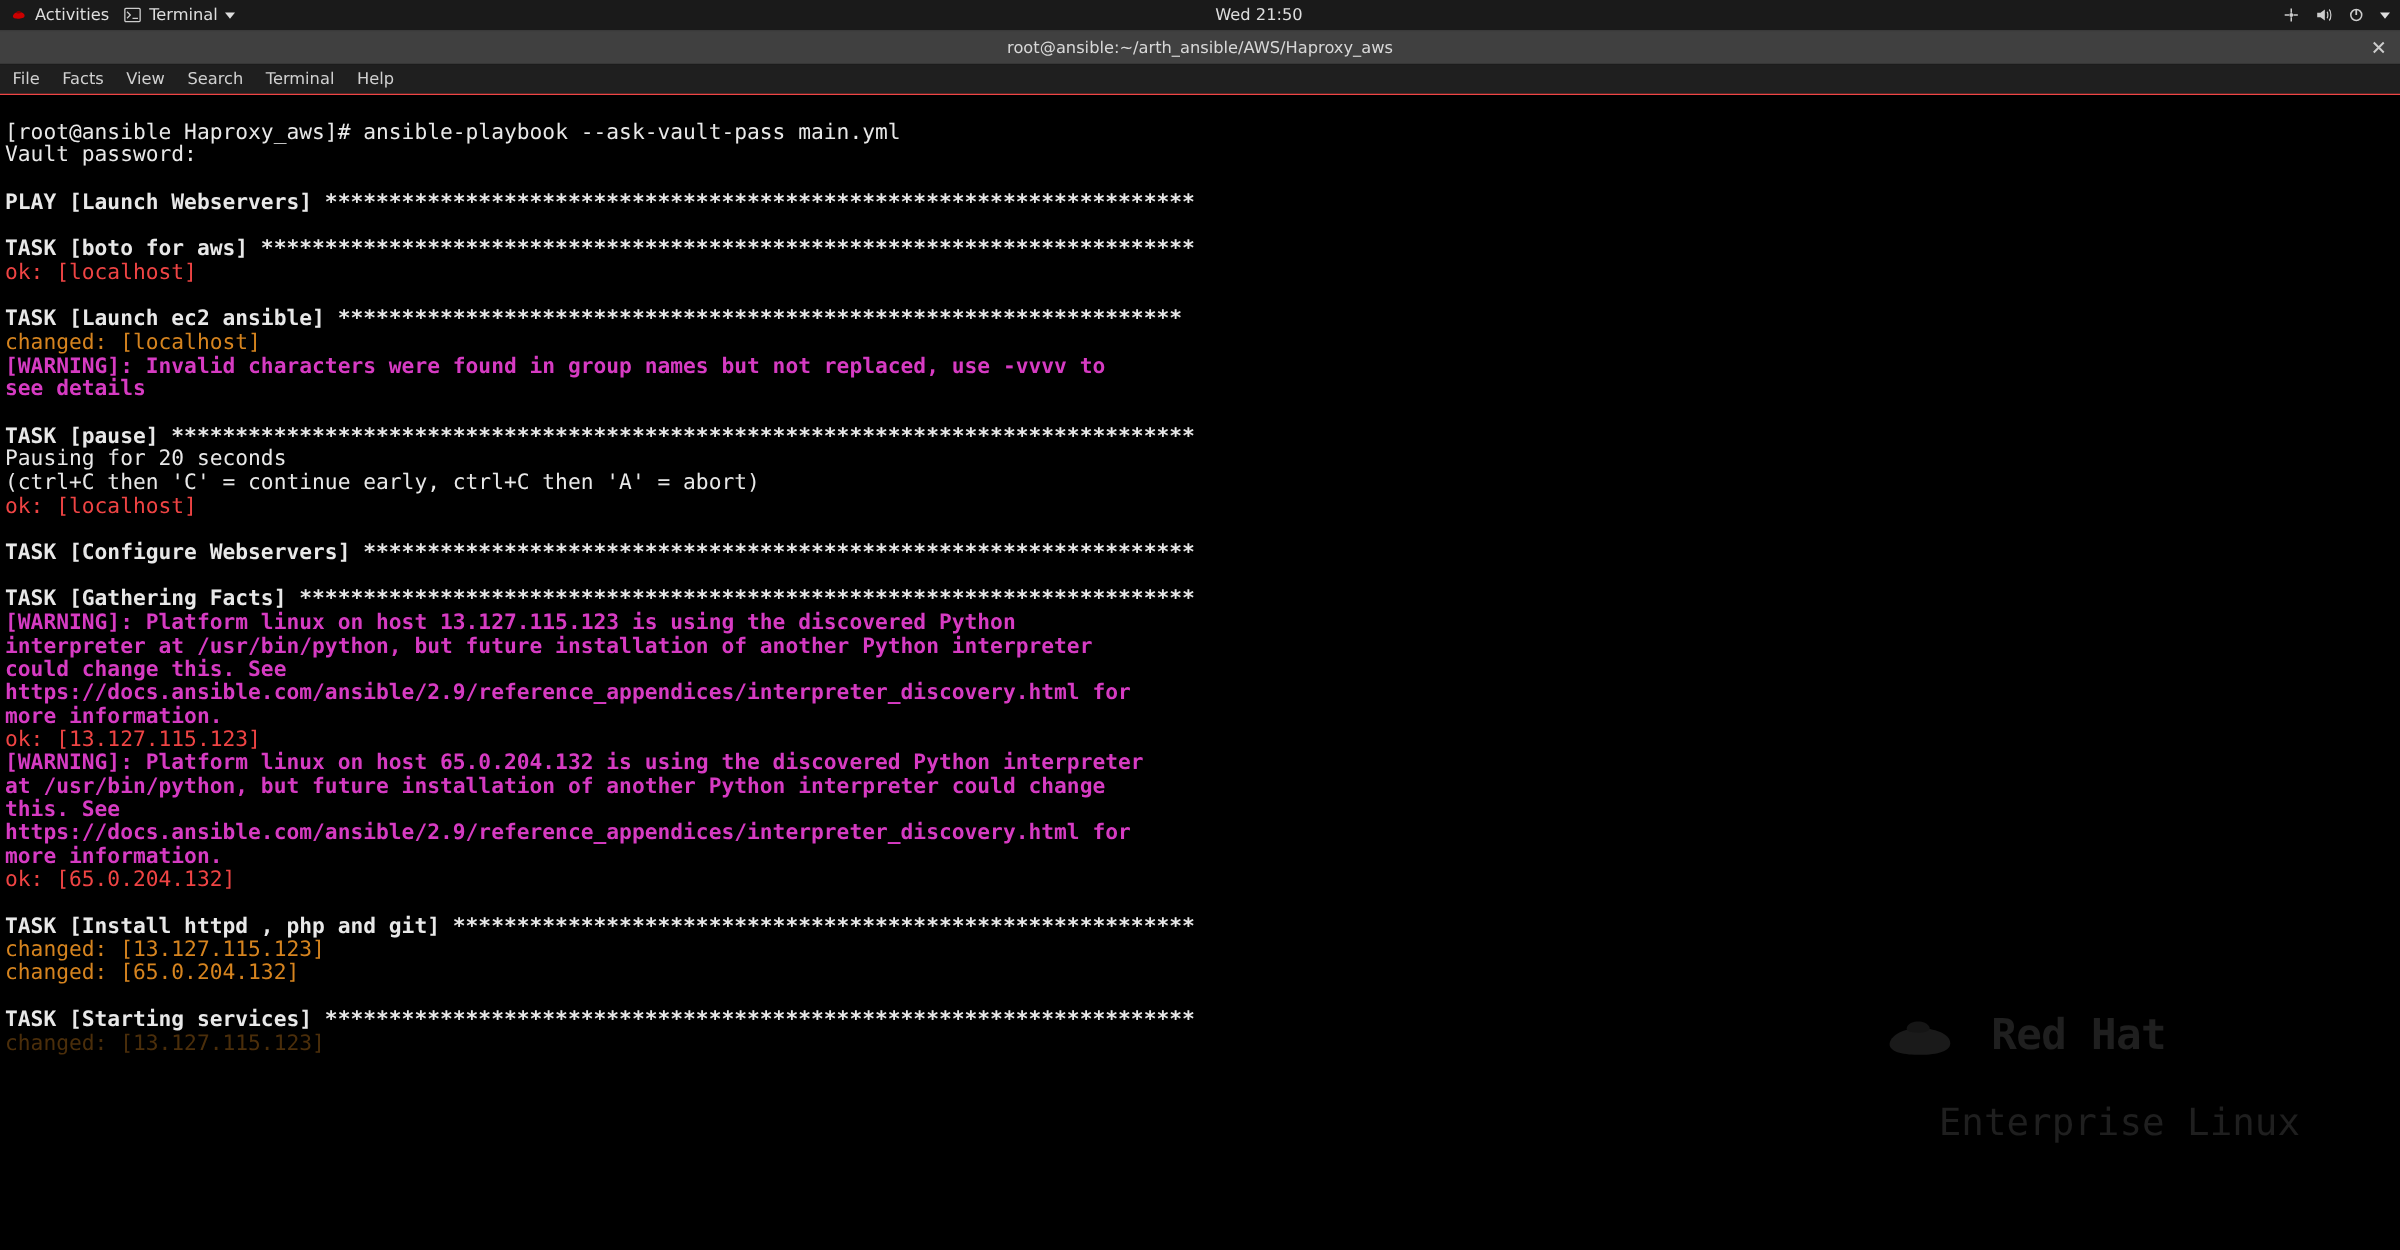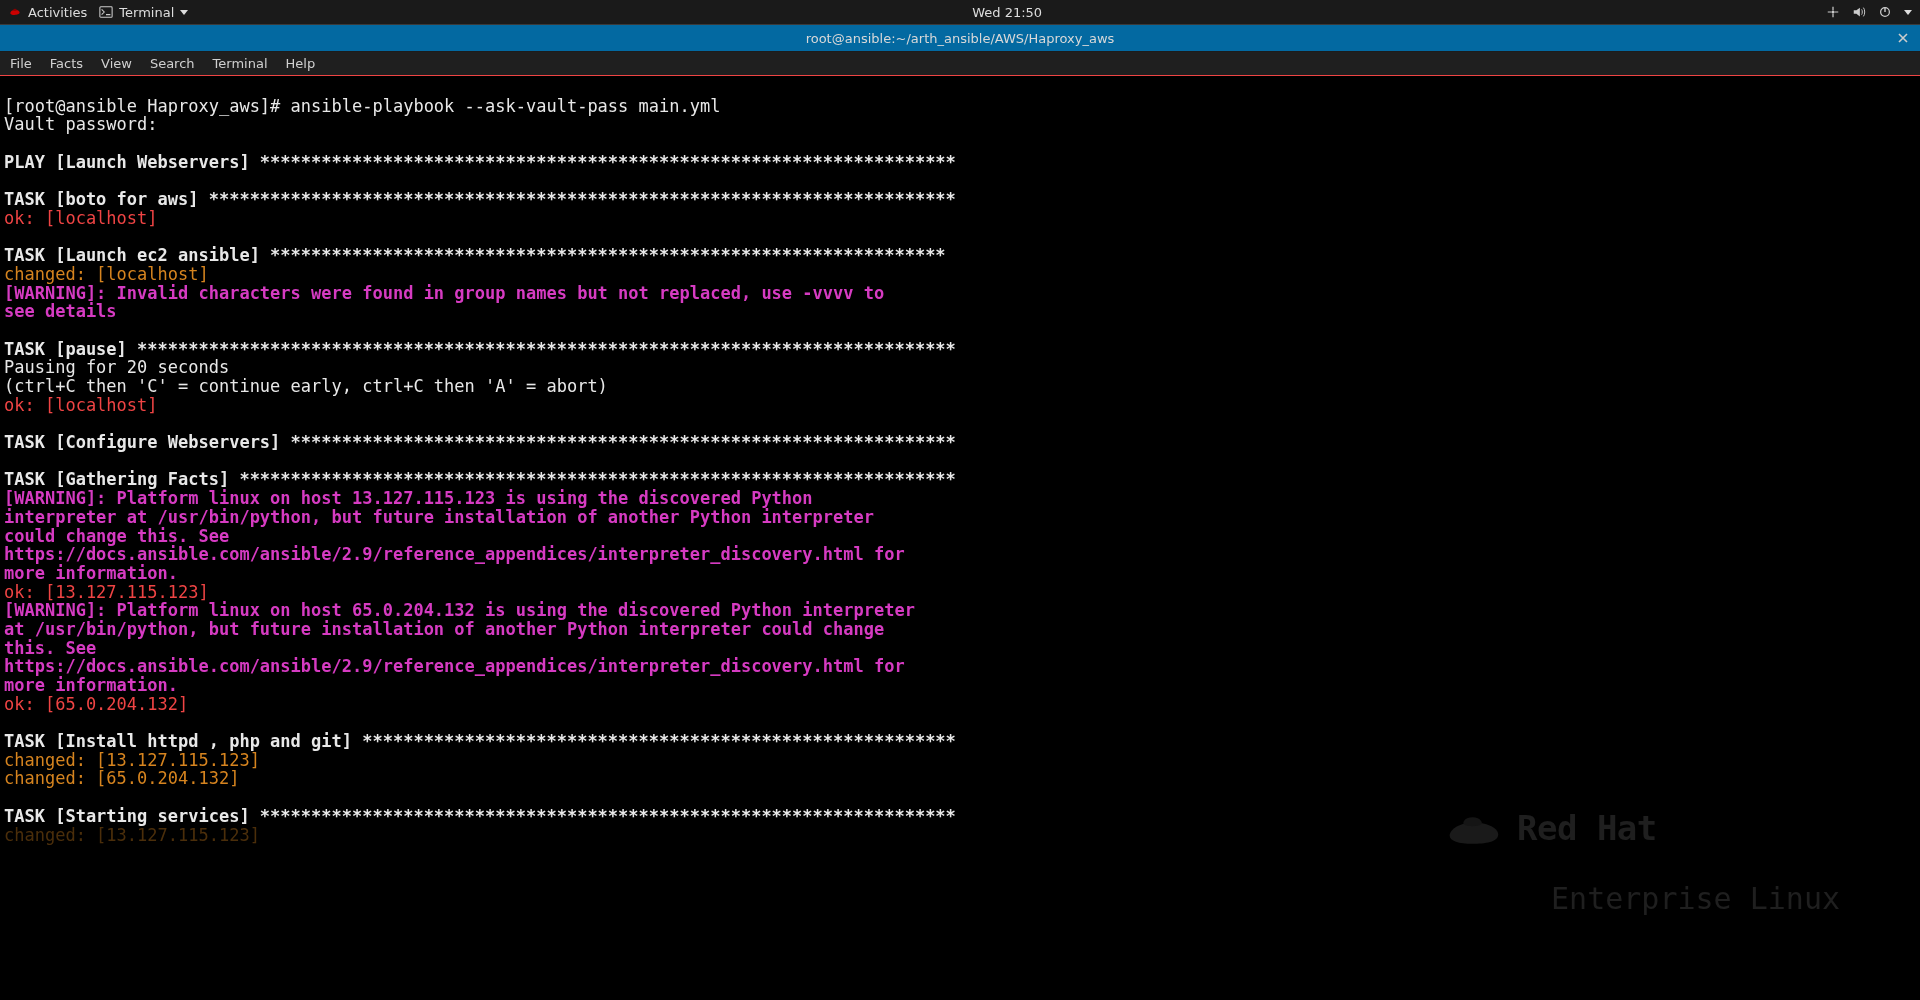--- a/index.html
+++ b/index.html
@@ -30,21 +30,21 @@
     width: 0; height: 0;
     border-left: 4px solid transparent;
     border-right: 4px solid transparent;
     border-top: 5px solid #ddd;
     display: inline-block;
   }
   .topbar .icon { width: 14px; height: 14px; display: inline-block; }
   
   .titlebar {
     height: 28px;
-    background: #0369a1;
+    background: #404040;
     display: flex;
     align-items: center;
     justify-content: center;
     position: relative;
     color: #d8d8d8;
     font-size: 13px;
     border-top: 1px solid #3a3a3a;
     border-bottom: 1px solid #1c1c1c;
   }
   .titlebar .close {
@@ -91,24 +91,24 @@
   
   .watermark {
     position: absolute;
     right: 80px;
     bottom: 50px;
     color: #1f1f1f;
     text-align: left;
     pointer-events: none;
     user-select: none;
   }
-  .watermark .row1 { display: flex; align-items: center; gap: 16px; }
+  .watermark .row1 { display: flex; align-items: center; gap: 30px; }
   .watermark .hat { width: 56px; height: 40px; }
   .watermark .rh { font-size: 34px; font-weight: 600; letter-spacing: -0.5px; }
-  .watermark .el { font-size: 30px; font-weight: 400; margin-left: 106px; margin-top: -4px; }
+  .watermark .el { font-size: 30px; font-weight: 400; margin-left: 44px; margin-top: -4px; }
 </style>
 </head>
 <body>
 
 <div class="topbar">
   <div class="left">
     <div class="activities">
       <svg class="rhicon" viewBox="0 0 24 24">
           <path fill="#c00" d="M4 14c0-3 4-6 8-6s8 2 8 5-5 4-9 4-7-1-7-3z"></path>
           <path fill="#800" d="M9 8c1-2 5-2 6 0 1 1-1 2-3 2s-4 0-3-2z"></path>

